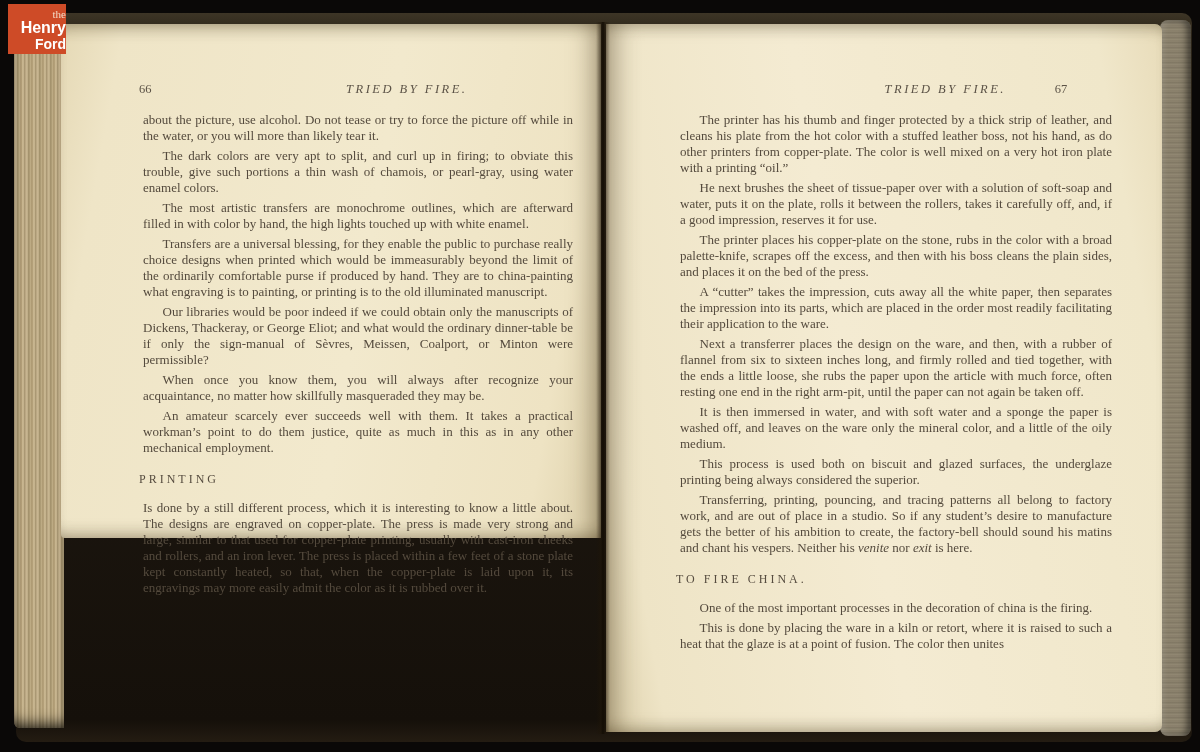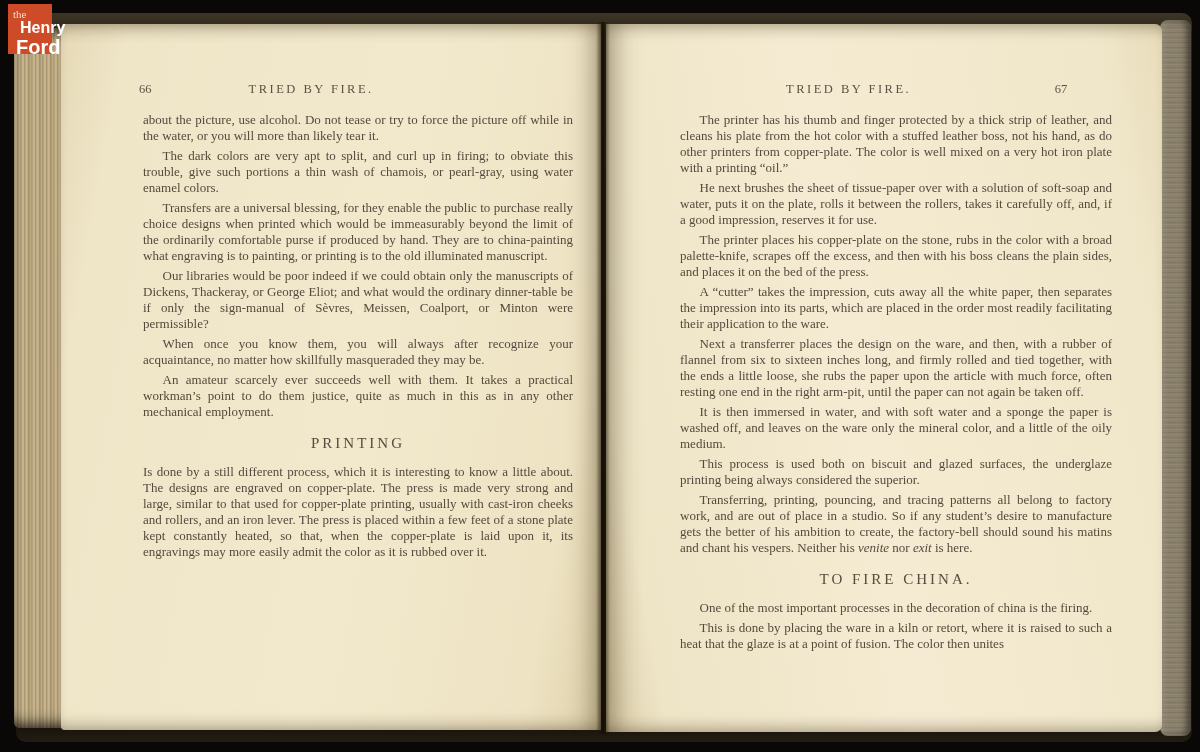--- a/index.html
+++ b/index.html
@@ -27,21 +27,21 @@
   .binding-right{
     position:absolute;left:1160px;top:20px;width:31px;height:716px;
     border-radius:8px;
     background:
       repeating-linear-gradient(0deg,
         #877d69 0px,#938a74 2px,#7d7461 3px,#8f8570 5px),
       #8a8070;
     box-shadow:inset 3px 0 6px rgba(255,255,255,.15), inset -4px 0 7px rgba(0,0,0,.55);
   }
   .page{
-    position:absolute;top:24px;height:706px;
+    position:absolute;top:24px;height:514px;
   }
   .page-left{
     left:61px;width:540px;
     border-radius:5px 0 0 4px;
     background:linear-gradient(100deg,#e5d9b6 0%,#efe5c7 10%,#f2e9cd 55%,#eee3c3 88%,#ddd0aa 100%);
     box-shadow:inset -20px 0 26px -14px rgba(62,46,20,.5), inset 0 14px 16px -12px rgba(70,55,25,.45), inset 0 -14px 16px -12px rgba(70,55,25,.4);
   }
   .page-right{
     left:606px;width:556px;height:708px;
     border-radius:0 7px 7px 0;
@@ -56,62 +56,63 @@
   .content{
     position:absolute;color:#544a3d;
   }
   .content-left{left:78px;right:24px;top:58px;}
   .content-right{left:70px;right:46px;top:58px;}
   .running-header{
     display:flex;align-items:baseline;
     font-size:12.5px;color:#5b5246;
   }
   .rh-slot{flex:1;}
-  .rh-center{flex:2;text-align:left;letter-spacing:2.5px;}
+  .rh-center{flex:2;text-align:right;font-style:italic;letter-spacing:2.5px;}
   .rh-right{text-align:center;}
   .page-num{font-size:12.5px;color:#5b5246;}
   .body-text{margin-top:15px;text-align:justify;font-size:13px;line-height:16px;}
   .body-text p{margin:4px;text-indent:1.5em;}
   .body-text p.no-indent{text-indent:0;}
   .section-heading{
-    text-align:center;letter-spacing:3px;font-size:15px;color:#564c3f;
+    text-align:left;letter-spacing:3px;font-size:12px;color:#564c3f;
     margin:15px 0 13px 0;text-indent:0;
   }
   
   .hf-logo{
-    position:absolute;left:8px;top:4px;width:44px;height:50px;
+    position:absolute;left:8px;top:4px;width:58px;height:50px;
     background:#ce4b27;
     font-family:"Liberation Sans", sans-serif;
     color:#fff;line-height:1;z-index:50;
-    padding:3px 0 12px 3px;box-sizing:border-box;
+    padding:3px 0 12px 3px;box-sizing:border-box;text-align:right;
   }
   .hf-the{
     display:block;font-family:"Liberation Serif", serif;
     font-size:11px;color:#f3ddc9;margin:2px 0 0 2px;
   }
   .hf-henry{display:block;font-weight:bold;font-size:16px;margin:0 0 0 9px;letter-spacing:0;}
-  .hf-ford{display:block;font-weight:bold;font-size:20px;margin:1px 0 0 5px;}
+  .hf-ford{display:block;font-weight:bold;font-size:14px;margin:1px 0 0 5px;}
 </style>
 </head>
 <body>
 
 <div class="book-board"></div>
 <div class="page-edges"></div>
 <div class="binding-right"></div>
 
 <div class="page page-left">
   <div class="content content-left">
     <div class="running-header">
       <span class="rh-slot page-num">66</span>
       <span class="rh-center">TRIED BY FIRE.</span>
       <span class="rh-slot rh-right"></span>
     </div>
     <div class="body-text" id="left-body">
         <p class="no-indent"><span>about the picture, use alcohol.  Do not tease or try to force the picture off while in the water, or you will more than likely tear it.</span></p>
         <p><span>The dark colors are very apt to split, and curl up in firing; to obviate this trouble, give such portions a thin wash of chamois, or pearl-gray, using water enamel colors.</span></p>
+        <p><span>The most artistic transfers are monochrome outlines, which are afterward filled in with color by hand, the high lights touched up with white enamel.</span></p>
         <p><span>Transfers are a universal blessing, for they enable the public to purchase really choice designs when printed which would be immeasurably beyond the limit of the ordinarily comfortable purse if produced by hand.  They are to china-painting what engraving is to painting, or printing is to the old illuminated manuscript.</span></p>
         <p><span>Our libraries would be poor indeed if we could obtain only the manuscripts of Dickens, Thackeray, or George Eliot; and what would the ordinary dinner-table be if only the sign-manual of Sèvres, Meissen, Coalport, or Minton were permissible?</span></p>
         <p><span>When once you know them, you will always after recognize your acquaintance, no matter how skillfully masqueraded they may be.</span></p>
         <p><span>An amateur scarcely ever succeeds well with them.  It takes a practical workman’s point to do them justice, quite as much in this as in any other mechanical employment.</span></p>
         <div class="section-heading"><span>PRINTING</span></div>
         <p class="no-indent"><span>Is done by a still different process, which it is interesting to know a little about.  The designs are engraved on copper-plate.  The press is made very strong and large, similar to that used for copper-plate printing, usually with cast-iron cheeks and rollers, and an iron lever.  The press is placed within a few feet of a stone plate kept constantly heated, so that, when the copper-plate is laid upon it, its engravings may more easily admit the color as it is rubbed over it.</span></p>
       </div>
   </div>
 </div>
 

